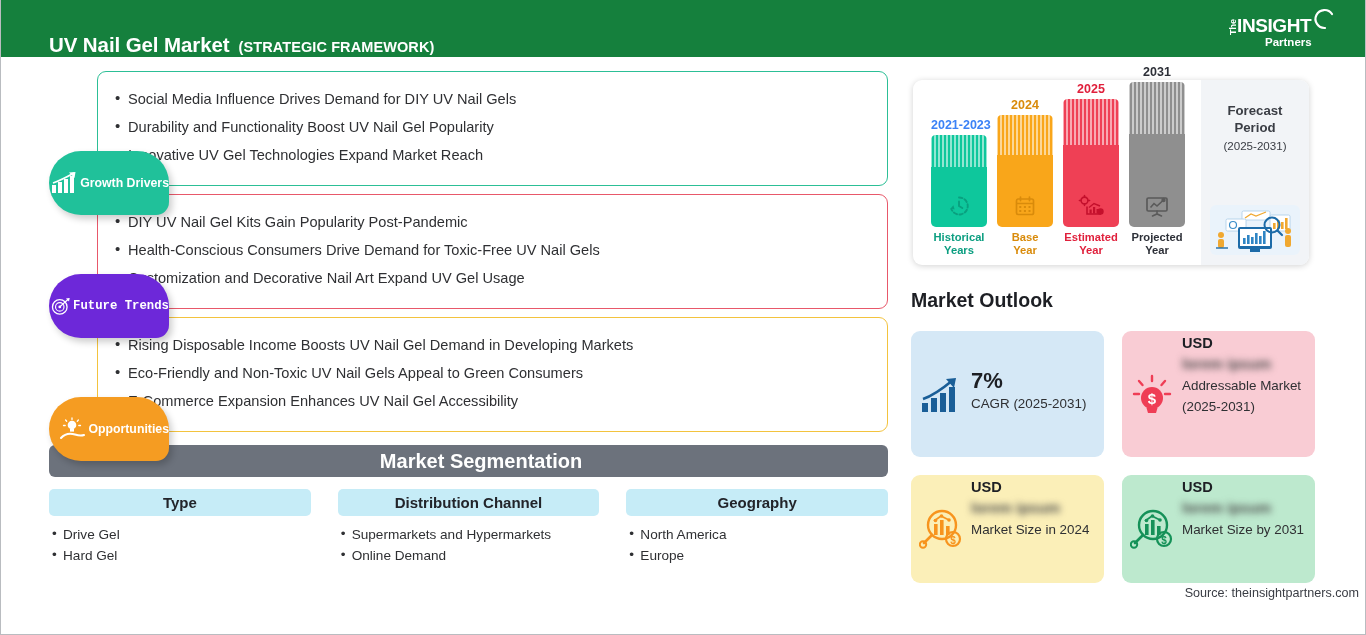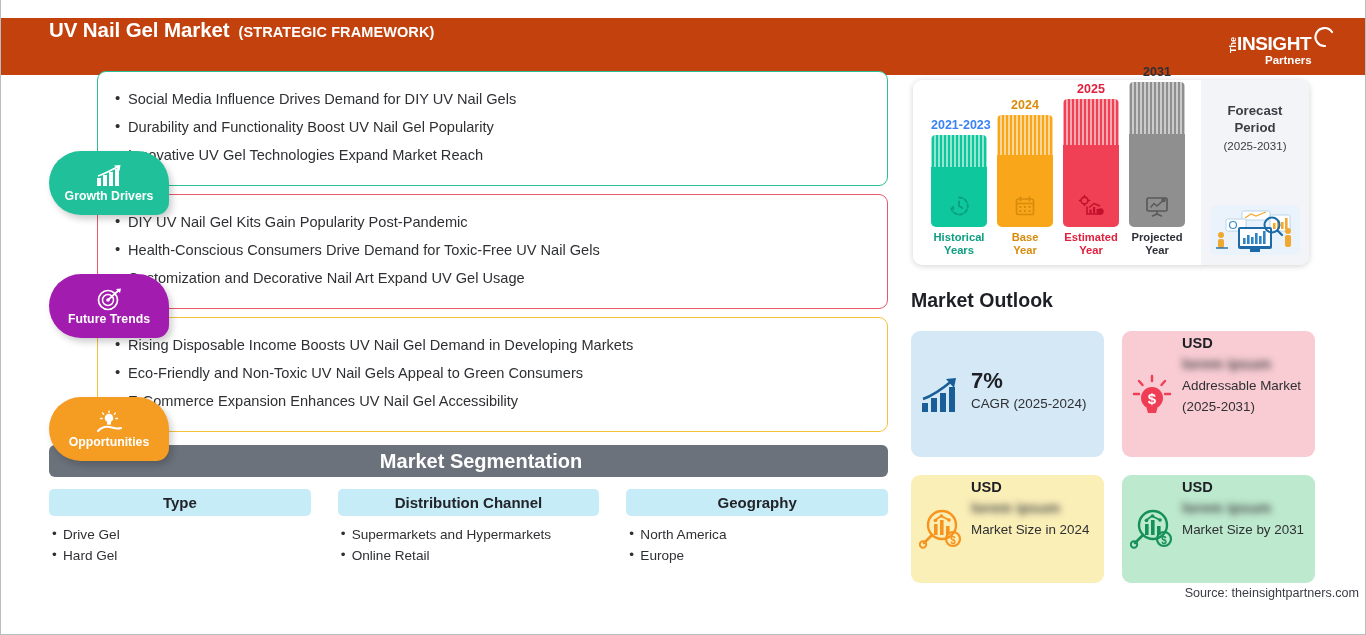--- a/index.html
+++ b/index.html
@@ -15,22 +15,22 @@
     background: #ffffff;
     border: 1px solid #b9bcc0;
     border-top: none;
     overflow: hidden;
   }
 
   
   .header {
     position: absolute; left: 0; top: 0;
     width: 1366px; height: 57px;
-    background: #c2410c;
-    display: flex; align-items: flex-start; margin-top: 18px;
+    background: #15803d;
+    display: flex; align-items: flex-end;
   }
   .header-title-wrap {
     display: flex; align-items: baseline; gap: 9px;
     margin-left: 48px;
   }
   .header-title {
     color: #ffffff; font-size: 20.5px; font-weight: bold;
     letter-spacing: -0.1px;
   }
   .header-sub {
@@ -54,28 +54,28 @@
   }
   .factor.growth    { top: 14px;  height: 115px; border-color: #2cbf96; }
   .factor.trends    { top: 137px; height: 115px; border-color: #e8586a; }
   .factor.opps      { top: 260px; height: 115px; border-color: #f3c33e; }
 
   .badge {
     position: absolute;
     left: 48px; width: 120px; height: 64px;
     border-radius: 32px 32px 32px 32px;
     border-bottom-right-radius: 13px;
-    display: flex; flex-direction: column;
-    align-items: center; justify-content: center;
+    display: flex; flex-direction: row;
+    align-items: center; justify-content: flex-end;
     gap: 1px;
     box-shadow: 3px 4px 7px rgba(0,0,0,0.20);
     z-index: 5;
   }
   .badge.growth { top: 94px;  background: #20c19a; }
-  .badge.trends { top: 217px; background: #a21caf; }
+  .badge.trends { top: 217px; background: #6d28d9; font-family: Liberation Mono, monospace; }
   .badge.opps   { top: 340px; background: #f59c22; }
   .badge .b-icon { width: 30px; height: 25px; display:block; }
   .badge .b-label {
     color: #ffffff; font-size: 12.3px; font-weight: bold;
     white-space: nowrap; line-height: 1;
   }
 
   .bullets { padding: 13px 0 0 17px; }
   .bullets li {
     list-style: none;
@@ -293,21 +293,21 @@
           <li>Drive Gel</li>
           <li>Hard Gel</li>
         </ul>
       </div>
       <div class="seg-col">
         <div class="seg-col-head">
           <span>Distribution Channel</span>
         </div>
         <ul class="seg-list">
           <li>Supermarkets and Hypermarkets</li>
-          <li>Online Retail</li>
+          <li>Online Demand</li>
         </ul>
       </div>
       <div class="seg-col">
         <div class="seg-col-head">
           <span>Geography</span>
         </div>
         <ul class="seg-list">
           <li>North America</li>
           <li>Europe</li>
         </ul>
@@ -537,21 +537,21 @@
             <rect x="11" y="21" width="6" height="14"></rect>
             <rect x="20" y="16" width="6" height="19"></rect>
             <rect x="29" y="10" width="6" height="25"></rect>
           </g>
           <path d="M3 22 C12 19 21 13 33 3" fill="none" stroke="#1a5e97" stroke-width="2.6"></path>
           <path d="M26 2 L36 1 L34 11 Z" fill="#1a5e97"></path>
         </svg>
       </div>
       <div class="oc-body">
         <div class="oc-big">7%</div>
-        <div class="oc-sub">CAGR (2025-2024)</div>
+        <div class="oc-sub">CAGR (2025-2031)</div>
       </div>
     </div>
 
     <div class="ocard c1">
       <div class="oc-icon">
         <svg width="42" height="44" viewBox="0 0 42 44">
           <circle cx="21" cy="24" r="11" fill="#ef3d55"></circle>
           <path d="M15.5 34 L26.5 34 L25 39 L17 39 Z" fill="#ef3d55"></path>
           <text x="21" y="30" text-anchor="middle" font-family="Liberation Sans, sans-serif" font-size="15" font-weight="bold" fill="#ffffff">$</text>
           <g stroke="#ef3d55" stroke-width="2.4" stroke-linecap="round">

